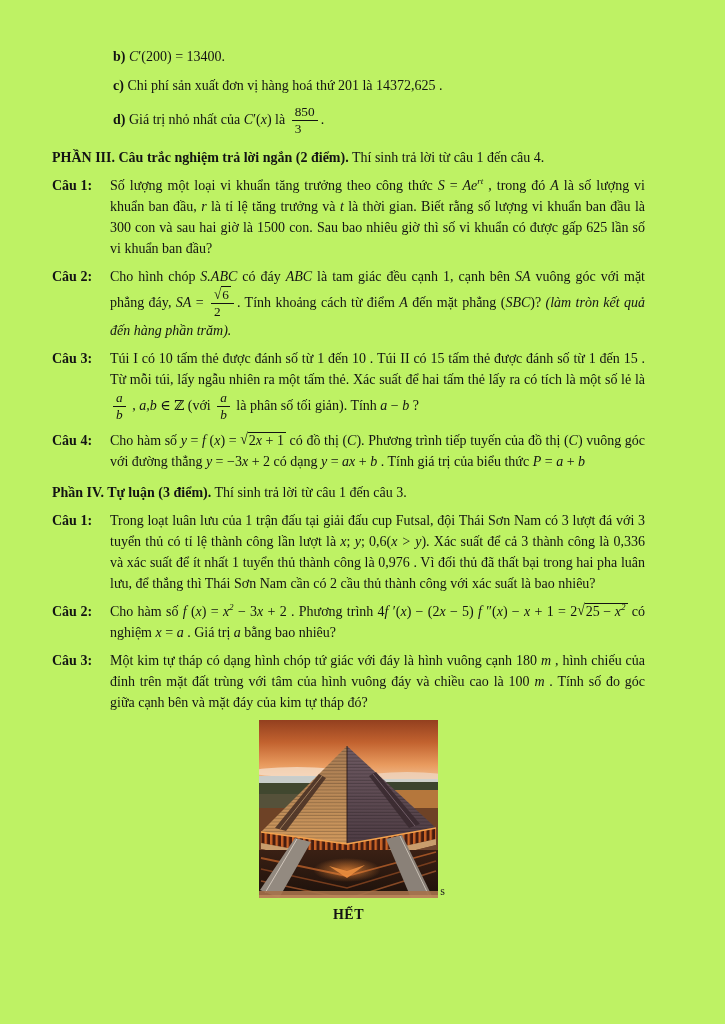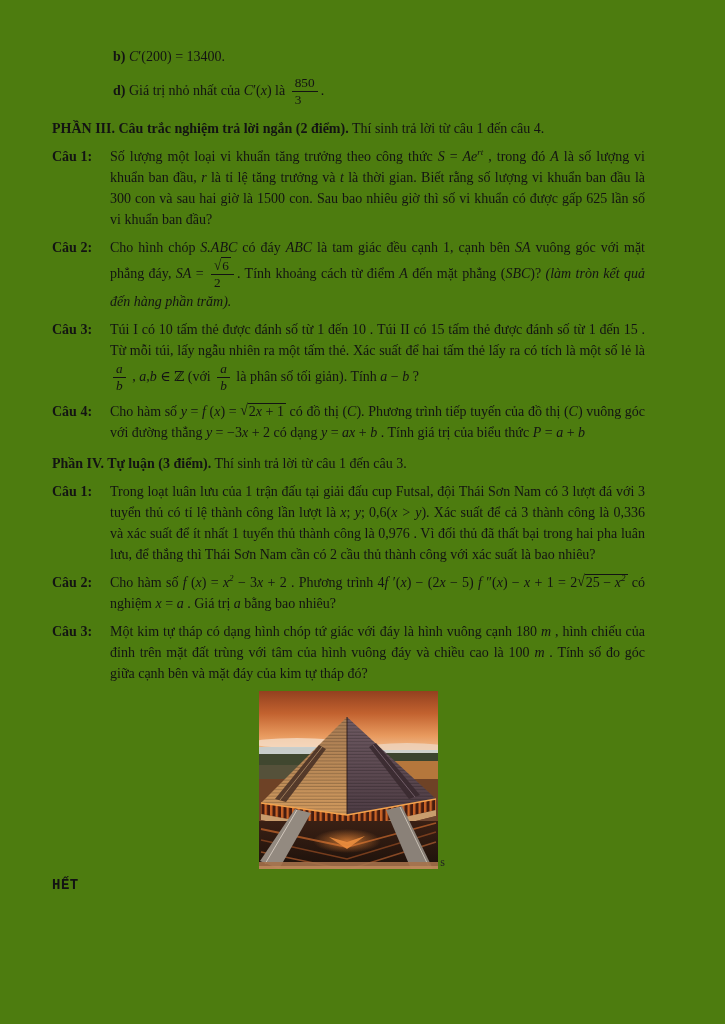--- a/index.html
+++ b/index.html
@@ -1,19 +1,19 @@
 <!DOCTYPE html>
 <html><head>
 <meta charset="utf-8">
 <style>
   html,body{margin:0;padding:0;background:#ffffff;}
   .page{
     position:relative;
     width:725px;height:1024px;
-    background:#4d7c0f;
+    background:#bef264;
     box-sizing:border-box;
     padding:46px 80px 0 52px;
     font-family:"Liberation Serif","DejaVu Serif",serif;
     font-size:14px;line-height:1.5;color:#131313;
     overflow:hidden;
   }
   .b{font-weight:bold;}
   .i{font-style:italic;}
   .sup{font-size:0.65em;vertical-align:super;line-height:0;font-style:italic;}
   .ans{margin:0 0 8px 61px;}
@@ -26,29 +26,30 @@
   .frac .fn{display:block;border-bottom:1px solid #131313;padding:0 3px 1px 3px;}
   .frac .fd{display:block;padding:1px 3px 0 3px;}
   
   .sqrt{white-space:nowrap;display:inline-block;}
   .sqrt .rsign{display:inline-block;transform:scaleY(1.12);transform-origin:bottom;}
   .sqrt .rbody{border-top:1px solid #131313;padding:0 2px 0 1px;}
   
   .fig{position:relative;width:179px;margin:8px auto 0 auto;display:block;}
   .fig svg{display:block;}
   .stray{position:absolute;right:-7px;bottom:-2px;font-size:12px;color:#222;}
-  .end{margin:6px 0 0 0;text-align:left;font-weight:bold;letter-spacing:0.5px;font-family:Liberation Mono, monospace;}
+  .end{margin:6px 0 0 0;text-align:center;font-weight:bold;letter-spacing:0.5px;}
 </style>
 </head>
 <body>
 
 <div class="page">
 
   <section>
     <p class="ans"><span class="b">b) </span><span class="i">C</span><span>′(200) = 13400.</span></p>
+    <p class="ans"><span class="b">c) </span><span>Chi phí sản xuất đơn vị hàng hoá thứ 201 là 14372,625 .</span></p>
     <p class="ans"><span class="b">d) </span><span>Giá trị nhỏ nhất của </span><span class="i">C</span><span>′(</span><span class="i">x</span><span>) là </span><span class="frac"><span class="fn"><span>850</span></span><span class="fd"><span>3</span></span></span><span>.</span></p>
   </section>
 
   <p class="heading"><span class="b">PHẦN III. Câu trắc nghiệm trả lời ngắn (2 điểm).</span><span> Thí sinh trả lời từ câu 1 đến câu 4.</span></p>
 
   <div class="q">
     <span class="qlabel">Câu 1:</span>
     <div class="qbody"><span>Số lượng một loại vi khuẩn tăng trưởng theo công thức </span><span class="i">S</span><span> = </span><span class="i">Ae</span><span class="i sup">rt</span><span> , trong đó </span><span class="i">A</span><span> là số lượng vi khuẩn ban đầu, </span><span class="i">r</span><span> là tỉ lệ tăng trưởng và </span><span class="i">t</span><span> là thời gian. Biết rằng số lượng vi khuẩn ban đầu là 300 con và sau hai giờ là 1500 con. Sau bao nhiêu giờ thì số vi khuẩn có được gấp 625 lần số vi khuẩn ban đầu?</span></div>
   </div>
   <div class="q">

